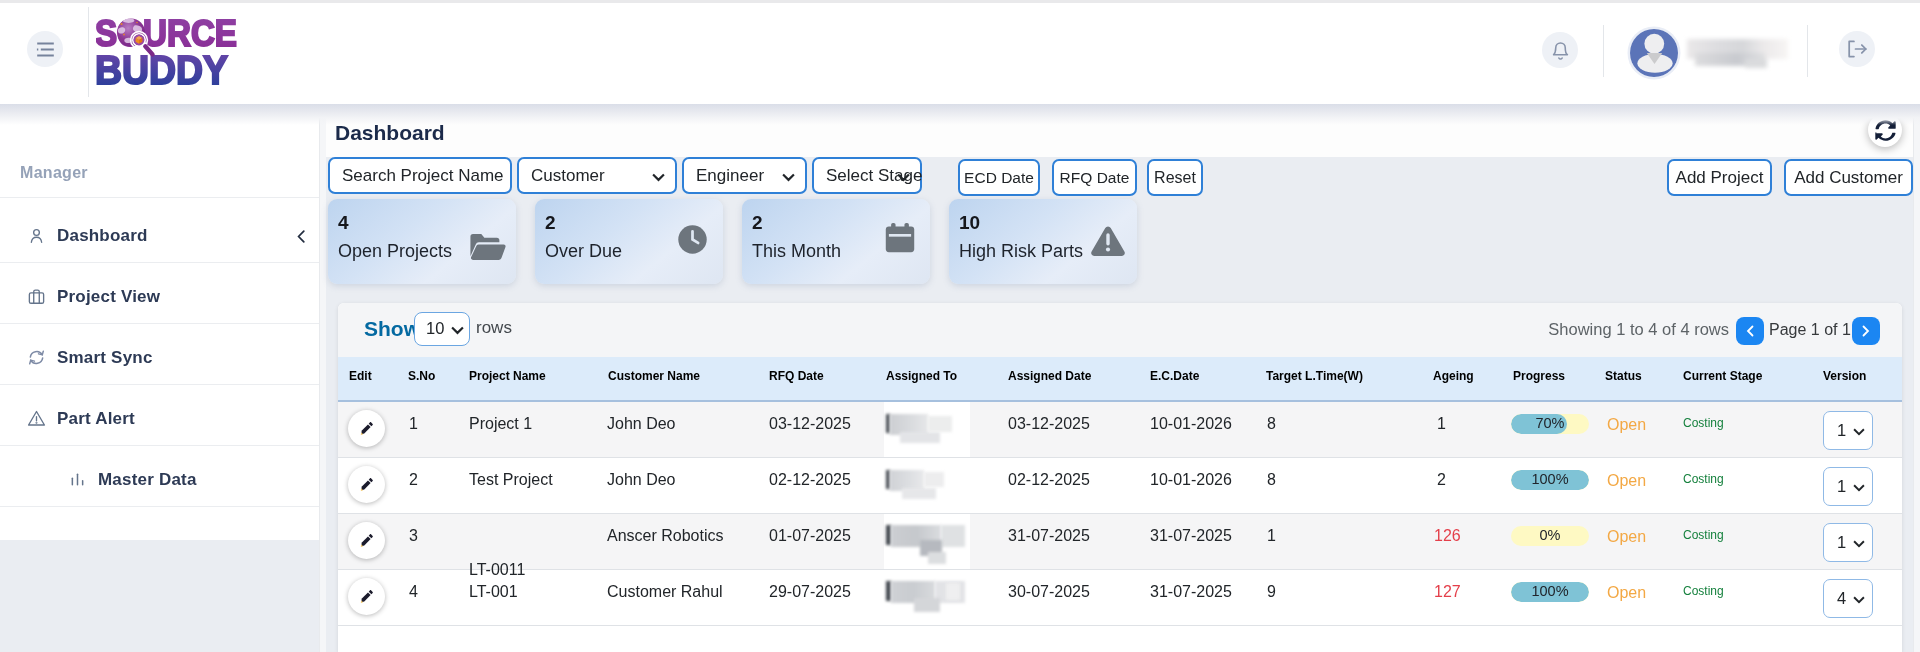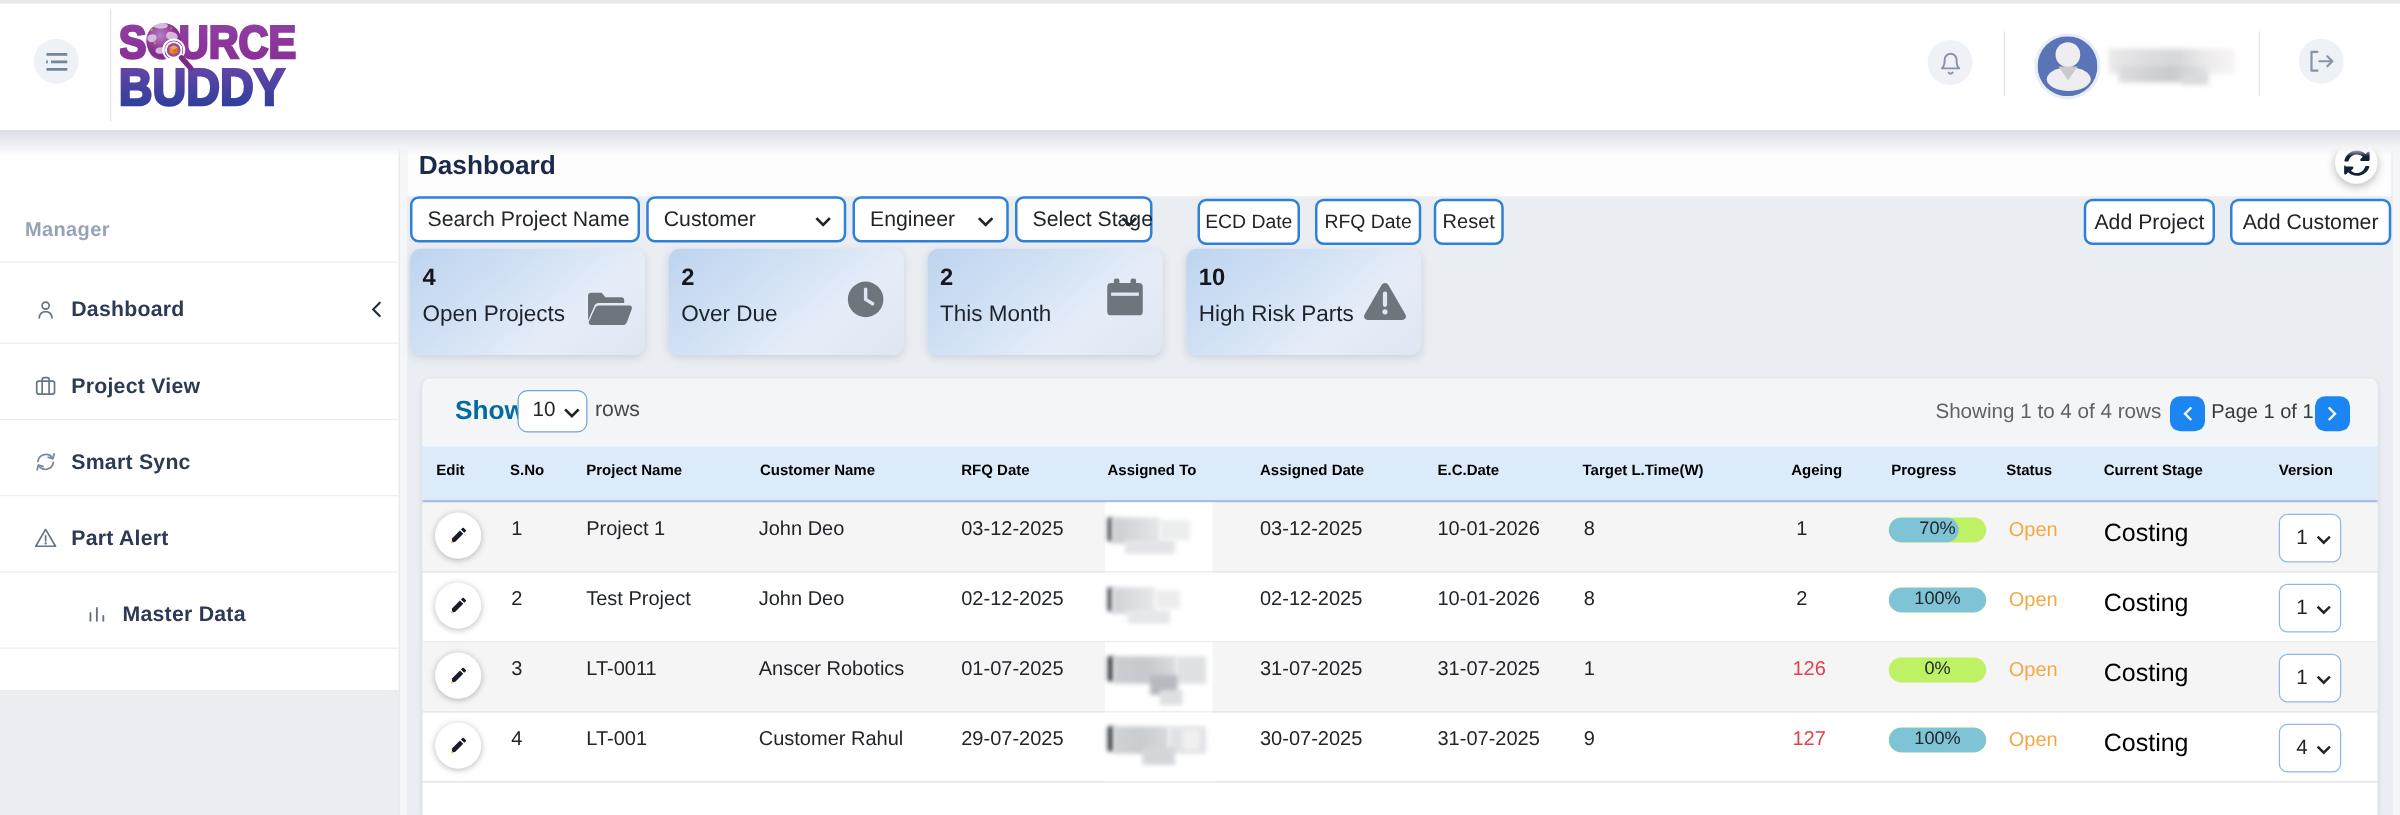--- a/index.html
+++ b/index.html
@@ -14,21 +14,21 @@
   #hamb { left:27px; top:31px; width:36px; height:36px; }
   #nav-div1 { left:88px; top:7px; width:1px; height:90px; background:#e3e6ea; }
   #nav-div2 { left:1603px; top:25px; width:1px; height:52px; background:#e3e6ea; }
   #nav-div3 { left:1807px; top:25px; width:1px; height:52px; background:#e3e6ea; }
   #bell { left:1542px; top:32px; width:36px; height:36px; }
   #avatar { left:1630px; top:29px; width:48px; height:48px; border-radius:50%; box-shadow:0 0 0 2.5px #e9edf6; }
   #uname { left:1687px; top:37px; width:102px; height:30px; }
   #logout { left:1839px; top:31px; width:36px; height:36px; }
 
   
-  #sidebar { left:0; top:116px; width:319px; height:436px; background:#fff; }
+  #sidebar { left:0; top:104px; width:319px; height:436px; background:#fff; }
   #sgutter { left:319px; top:104px; width:7px; height:548px; background:#f5f6f8; border-left:1px solid #e8eaed; }
   .mgr { left:20px; top:60px; font-size:16px; font-weight:700; color:#95a2b8; letter-spacing:.3px; }
   .sitem { left:0; width:319px; height:61px; display:flex; align-items:center; }
   .sline { position:absolute; left:0; width:319px; height:1px; background:#ebedf0; }
   .sitem .sic { width:19px; height:19px; margin-left:27px; flex:none; }
   .sitem .stx { margin-left:11px; font-size:17px; font-weight:600; color:#2d3a55; letter-spacing:.2px; }
   .sitem .chev { position:absolute; right:14px; top:24px; }
 
   
   #main { left:326px; top:104px; width:1587px; height:548px; background:#eaedf2; }
@@ -56,25 +56,25 @@
   .pgbtn { top:317px; width:28px; height:28px; background:#1b86f2; border-radius:8px; color:#fff; display:flex; align-items:center; justify-content:center; }
   #pageof { left:1769px; top:321px; font-size:16px; color:#36393c; }
 
   #thead { left:338px; top:357px; width:1564px; height:45px; background:#dcebfa; border-bottom:2px solid #a6c0de; }
   .th { position:absolute; top:12px; font-size:12px; font-weight:700; color:#000000; white-space:nowrap; }
   .trow { left:338px; width:1564px; height:56px; border-bottom:1px solid #dfe2e6; }
   .trow.odd { background:#f5f5f6; }
   .td { position:absolute; top:13px; font-size:16px; color:#212529; white-space:nowrap; }
   .red { color:#e43f4a; }
   .editbtn { position:absolute; left:10px; top:8px; width:37px; height:37px; border-radius:50%; background:#fff; box-shadow:0 1px 5px rgba(0,0,0,.28); display:flex; align-items:center; justify-content:center; }
-  .pill { position:absolute; left:1173px; top:12px; width:78px; height:19.5px; border-radius:10px; background:#bef264; overflow:hidden; }
+  .pill { position:absolute; left:1173px; top:12px; width:78px; height:19.5px; border-radius:10px; background:#fef9c3; overflow:hidden; }
   .pill .fill { position:absolute; left:0; top:0; bottom:0; background:#7fc3d6; border-radius:10px; }
   .pill .ptx { position:absolute; width:78px; text-align:center; top:1px; font-size:14.5px; font-weight:500; color:#21252b; }
   .open { position:absolute; left:1269px; top:14px; font-size:16px; color:#f3a844; }
-  .costing { position:absolute; left:1345px; top:14px; font-size:20px; color:#000000; }
+  .costing { position:absolute; left:1345px; top:14px; font-size:12px; color:#15803d; }
   .vsel { position:absolute; left:1485px; top:9px; width:50px; height:39px; background:#fff; border:1px solid #8fb9e6; border-radius:7px; }
   .vsel .vv { position:absolute; left:13px; top:9px; font-size:16.5px; color:#212529; }
   .blurcell { position:absolute; left:546px; top:0; width:86px; height:55px; background:#fff; }
   .bb { position:absolute; filter:blur(1.6px); }
   .vchev { position:absolute; right:7px; top:16px; }
 </style>
 </head>
 <body>
 
 <div class="abs" id="topstrip"></div>
@@ -405,21 +405,21 @@
 </div>
 <div class="abs trow odd" style="top:514px;">
   <span class="editbtn">
       <svg width="17" height="17" viewBox="0 0 24 24">
         <path d="M5.1 15.3L14.06 6.2l3.75 3.75L8.85 19 5 20z" fill="#1b1b2c"></path>
         <path d="M3.9 21l.75-3.45 2.7 2.7z" fill="#f5c96a"></path>
         <path d="M20.71 7.04c.39-.39.39-1.02 0-1.41l-2.34-2.34c-.39-.39-1.02-.39-1.41 0l-1.83 1.83 3.75 3.75z" fill="#1b1b2c"></path>
       </svg>
     </span>
   <span class="td" style="left:71px;">3</span>
-  <span class="td" style="left:131px;">LT-0011</span>
+  <span class="td" style="left:131px;margin-top:34px;">LT-0011</span>
   <span class="td" style="left:269px;">Anscer Robotics</span>
   <span class="td" style="left:431px;">01-07-2025</span>
   <span class="blurcell">
       <span class="bb" style="left:2px;top:11px;width:5px;height:20px;background:#41464e;"></span>
       <span class="bb" style="left:7px;top:11px;width:50px;height:22px;background:linear-gradient(90deg,#ccced2,#c5c8cc 50%,#dadcdf);"></span>
       <span class="bb" style="left:57px;top:11px;width:24px;height:22px;background:#dfe1e3;"></span>
       <span class="bb" style="left:36px;top:26px;width:22px;height:16px;background:#b6b9bf;"></span>
       <span class="bb" style="left:44px;top:38px;width:18px;height:12px;background:#dcdee0;"></span>
     </span>
   <span class="td" style="left:670px;">31-07-2025</span>

